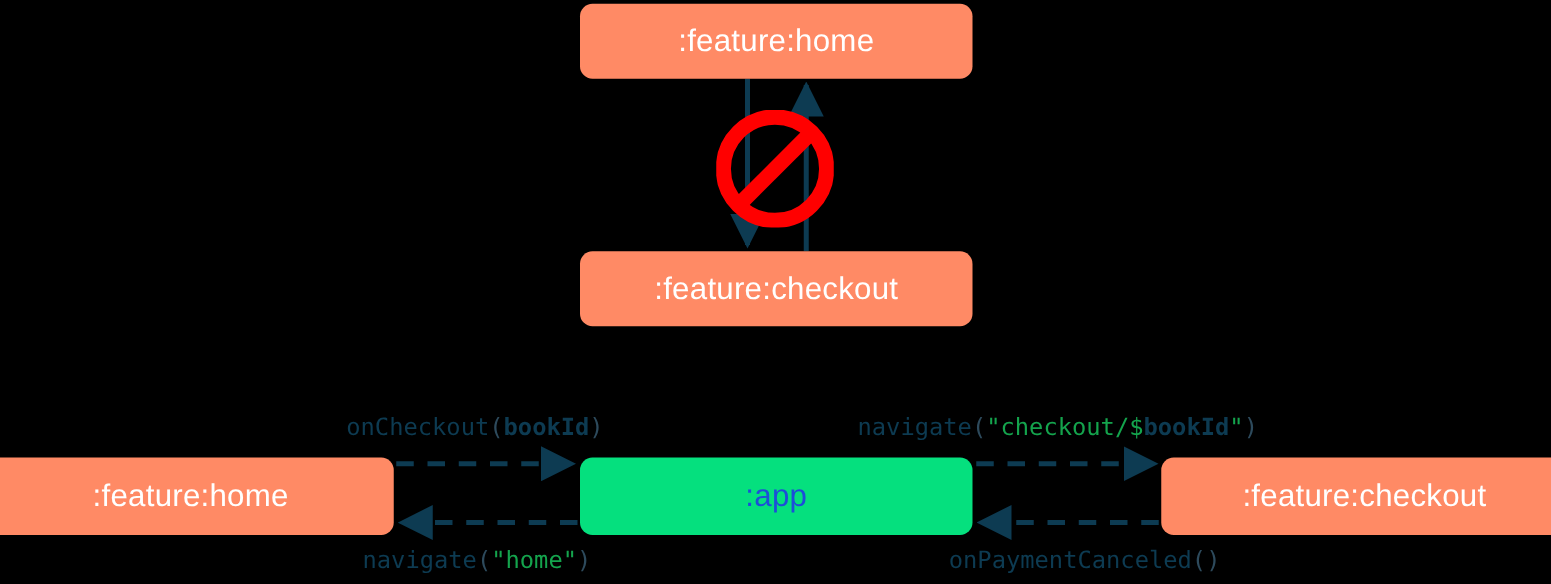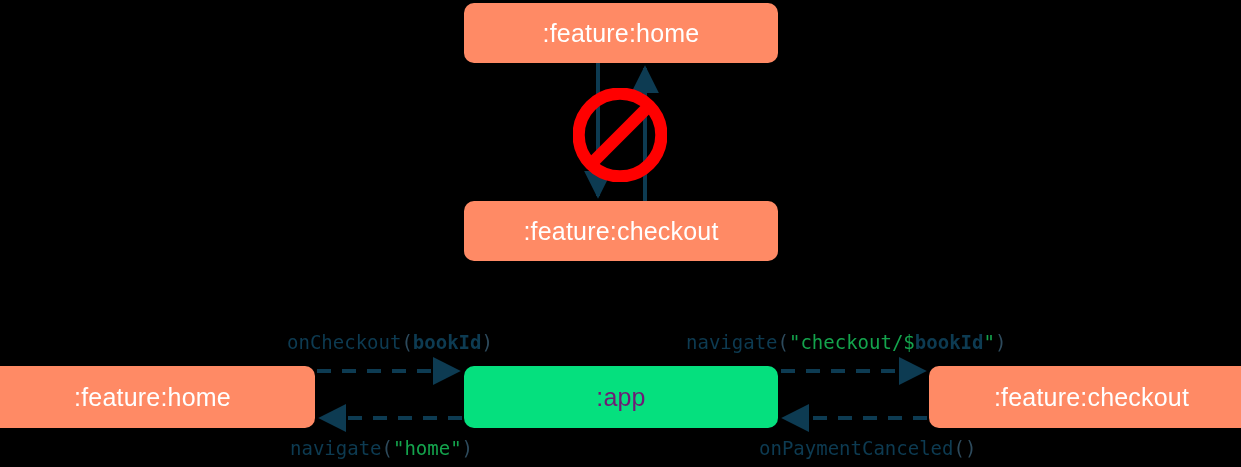--- a/index.html
+++ b/index.html
@@ -44,21 +44,21 @@
     font-size: 25px;
     letter-spacing: 0.2px;
     white-space: nowrap;
   }
   .node-feature {
     background: #FF8A65;
     color: #FFFFFF;
   }
   .node-app {
     background: #05E07E;
-    color: #701a75;
+    color: #1d4ed8;
   }
 
   
   #node-home-top     { left: 464px; top: 3px;   width: 314px; height: 60px; }
   #node-checkout-top { left: 464px; top: 201px; width: 314px; height: 60px; }
 
   
   #node-home-bottom     { left: -10px;  top: 366px; width: 325px; height: 62px; }
   #node-app             { left: 464px;  top: 366px; width: 314px; height: 62px; }
   #node-checkout-bottom { left: 929px;  top: 366px; width: 325px; height: 62px; }
@@ -80,21 +80,21 @@
     line-height: 22px;
     white-space: nowrap;
     color: #0D3B52;
   }
   .tok-fn     { color: #0D3B52; }
   .tok-paren  { color: #2D4A5C; }
   .tok-arg    { color: #0D3B52; font-weight: bold; }
   .tok-str    { color: #14A44D; }
   .tok-tmpl   { color: #0D3B52; font-weight: bold; }
 
-  #label-on-checkout        { left: 287px; top: 331px; }
+  #label-on-checkout        { left: 277px; top: 331px; }
   #label-navigate-checkout  { left: 686px; top: 331px; }
   #label-navigate-home      { left: 290px; top: 437px; }
   #label-on-payment-canceled{ left: 739px; top: 437px; margin-left: 20px; }
 </style>
 </head>
 <body>
 
 <div id="diagram-root">
 
   <svg id="edge-layer" viewBox="0 0 1241 467" width="1241" height="467" xmlns="http://www.w3.org/2000/svg">

